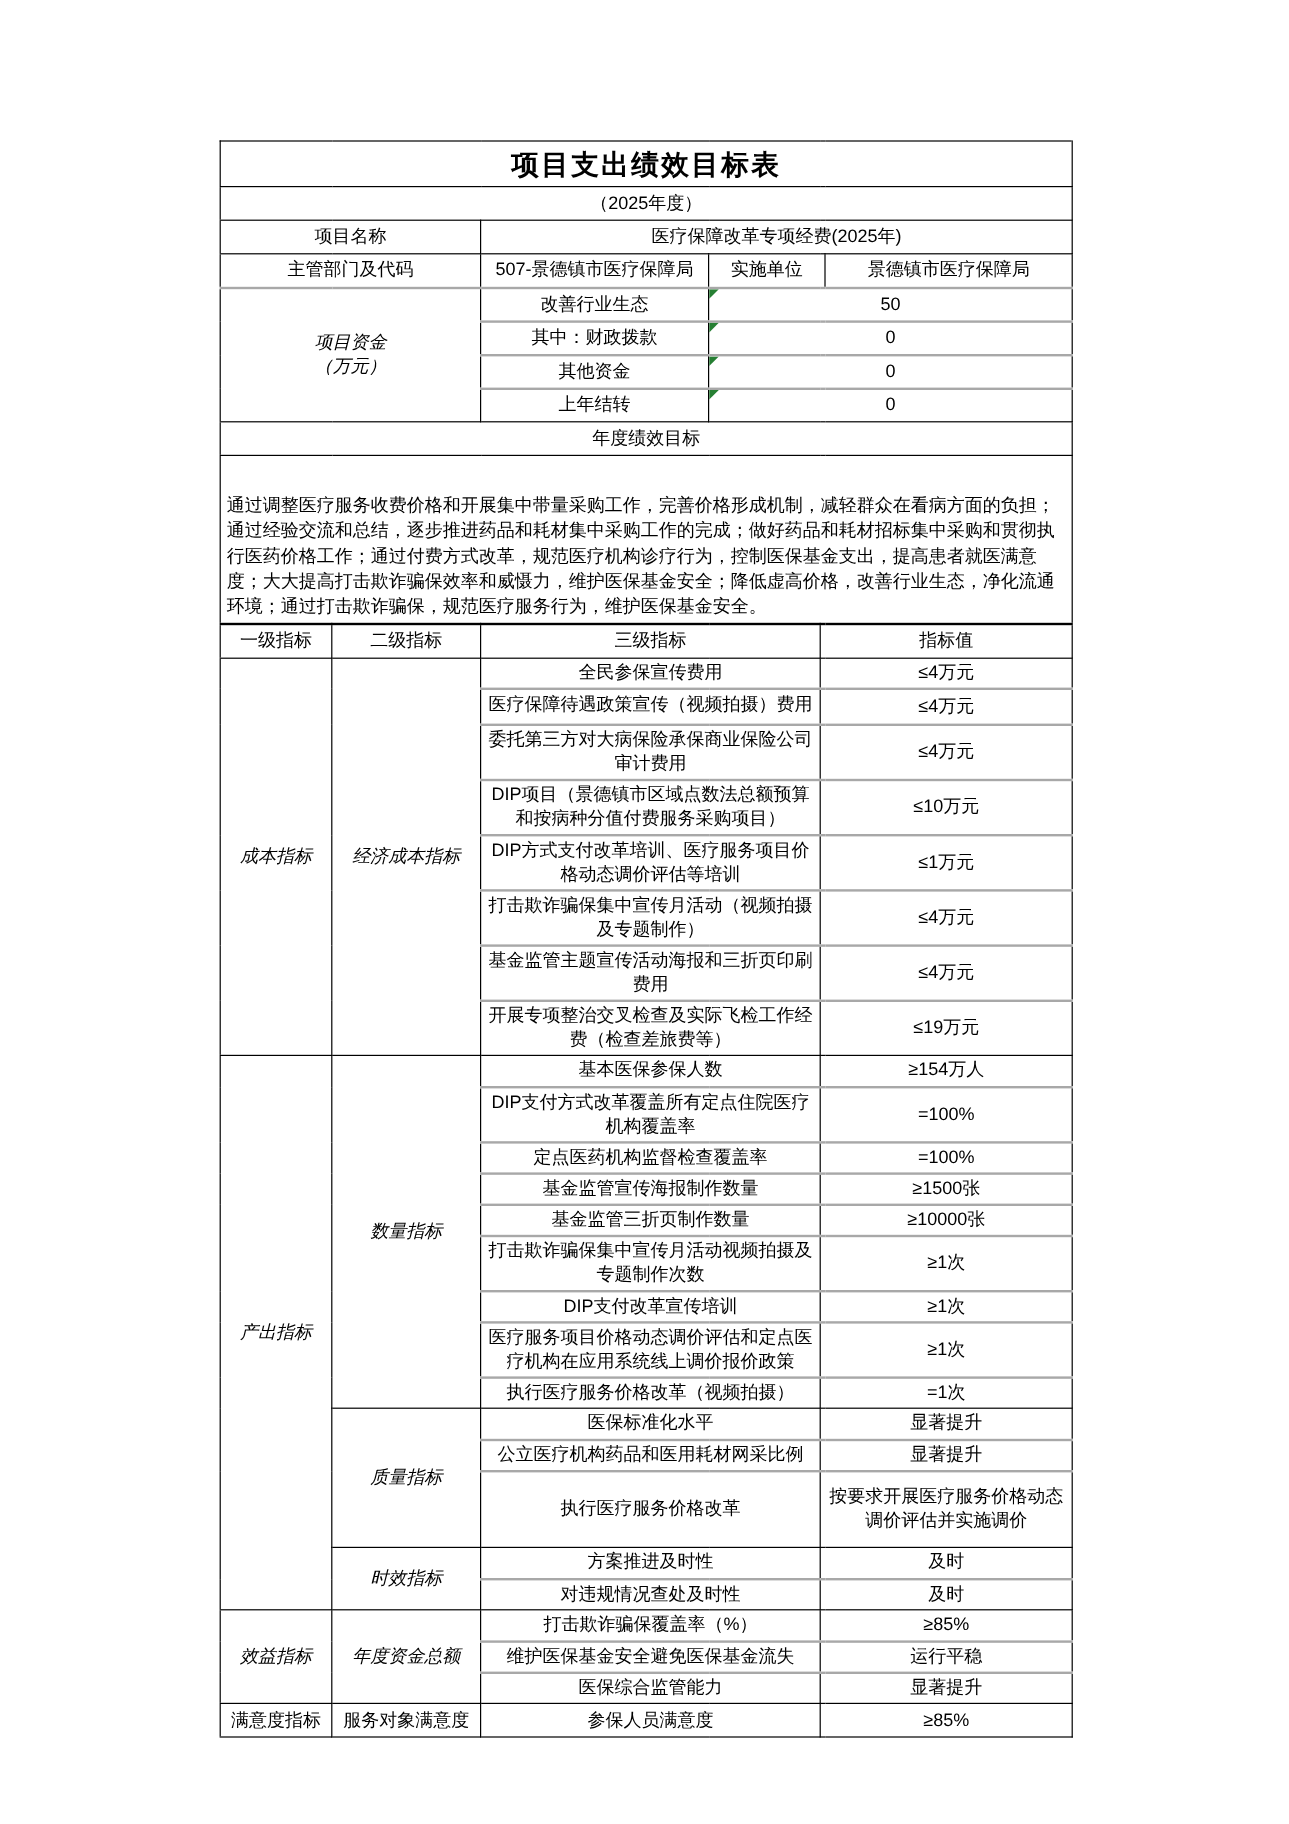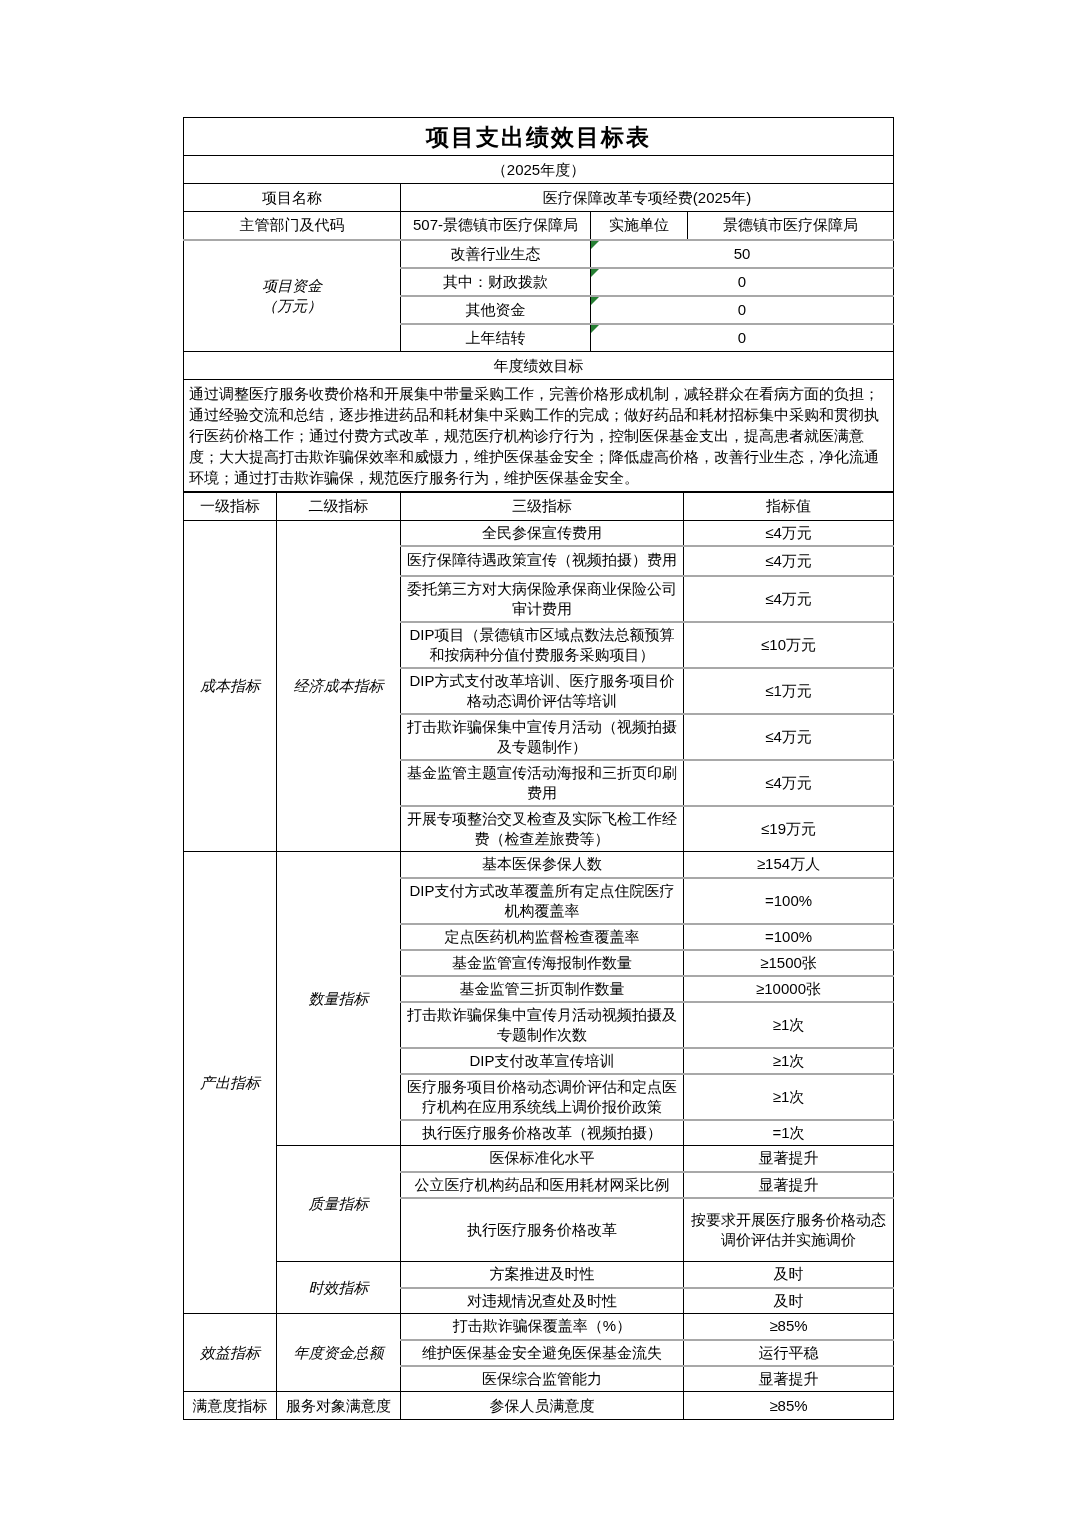--- a/index.html
+++ b/index.html
@@ -8,21 +8,21 @@
   table.perf{border-collapse:collapse;table-layout:fixed;width:710px;border:1px solid #000;}
   td{border:0;border-right:1px solid #000;border-bottom:1px solid #000;
      text-align:center;vertical-align:middle;font-size:15px;line-height:20px;
      padding:2px 3px;overflow:hidden;word-break:break-all;}
   tr.gb > td{border-bottom-width:2px;border-bottom-color:var(--grid,#a8a8a8);}
   td.keepb{border-bottom:1px solid #000 !important;font-style:italic;}
   td.bb2{border-bottom:2px solid #000;}
   .title-cell{font-size:23px;font-weight:bold;letter-spacing:2px;}
   .bold{font-weight:normal;}
   .pre{white-space:pre-line;}
-  .para{ text-align:left;line-height:21px;padding:1px 2px;}
+  .para{ text-align:left;line-height:21px;padding:1px 2px;margin-top:28px;}
   .clip{height:24px;overflow:hidden;line-height:22px;}
   .rel{position:relative;}
   .flag{position:absolute;top:0;left:0;width:0;height:0;
         border-top:8px solid var(--flag,#267f33);border-right:8px solid transparent;}
   tr.h26{height:26px} tr.h28{height:28px} tr.h38{height:38px}
   tr.h44{height:44px} tr.h64{height:64px}
 </style>
 </head>
 <body>
 

